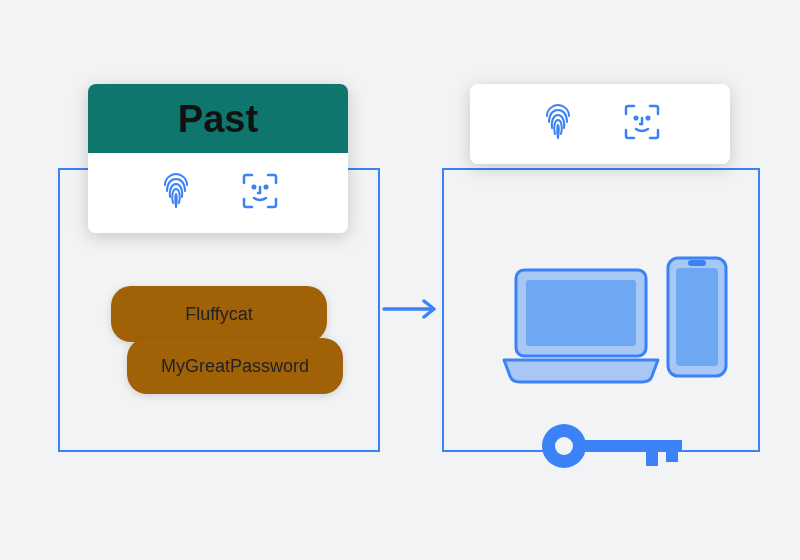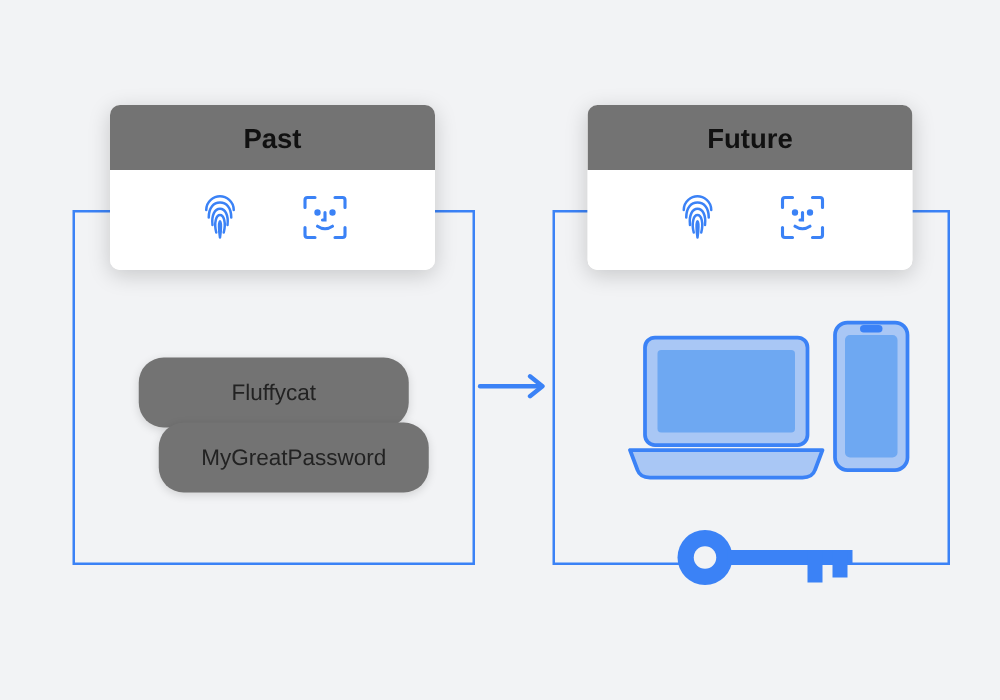--- a/index.html
+++ b/index.html
@@ -24,40 +24,40 @@
     width: 260px;
     background: #ffffff;
     border-radius: 8px;
     box-shadow: 0 4px 18px rgba(0,0,0,0.18);
     overflow: hidden;
   }
   .card-left  { left: 88px;  top: 84px; }
   .card-right { left: 470px; top: 84px; }
 
   .card-header {
-    background: #737373;
+    background: #0f766e;
     text-align: center;
-    font-size: 22px;
+    font-size: 38px;
     font-weight: 600;
     color: #111;
     padding: 14px 0 12px;
   }
   .card-icons {
     display: flex;
     justify-content: center;
     gap: 44px;
     padding: 18px 0 22px;
     background: #fff;
   }
 
   .pill {
     position: absolute;
     width: 216px;
     height: 56px;
-    background: #737373;
+    background: #a16207;
     border-radius: 20px;
     box-shadow: 0 2px 8px rgba(0,0,0,0.14);
     display: flex;
     align-items: center;
     justify-content: center;
     font-size: 18px;
     color: #222;
     font-weight: 500;
   }
   .pill-1 { left: 111px; top: 286px; }
@@ -137,21 +137,20 @@
     <g fill="none" stroke="#3b82f6" stroke-width="3.5" stroke-linecap="round" stroke-linejoin="round">
       <line x1="2" y1="10" x2="50" y2="10"></line>
       <polyline points="42,2 52,10 42,18"></polyline>
     </g>
   </svg>
 </div>
 
 <div class="panel-frame panel-right"></div>
 
 <div class="card card-right">
-  <div class="card-header">Future</div>
   <div class="card-icons">
     <span>
       <svg width="40" height="40" viewBox="0 0 40 40">
         <g fill="none" stroke="#3b82f6" stroke-width="2" stroke-linecap="round">
           <path d="M9 14 C9 7 15 3 20 3 C25 3 31 7 31 14"></path>
           <path d="M11 20 C11 12 15 8 20 8 C25 8 29 12 29 20"></path>
           <path d="M14 26 C13 18 16 13 20 13 C24 13 27 18 26 26"></path>
           <path d="M17 32 C15 24 17 18 20 18 C23 18 25 24 23 32"></path>
           <path d="M20 36 C19 30 19 23 20 23 C21 23 21 30 20 36"></path>
         </g>

